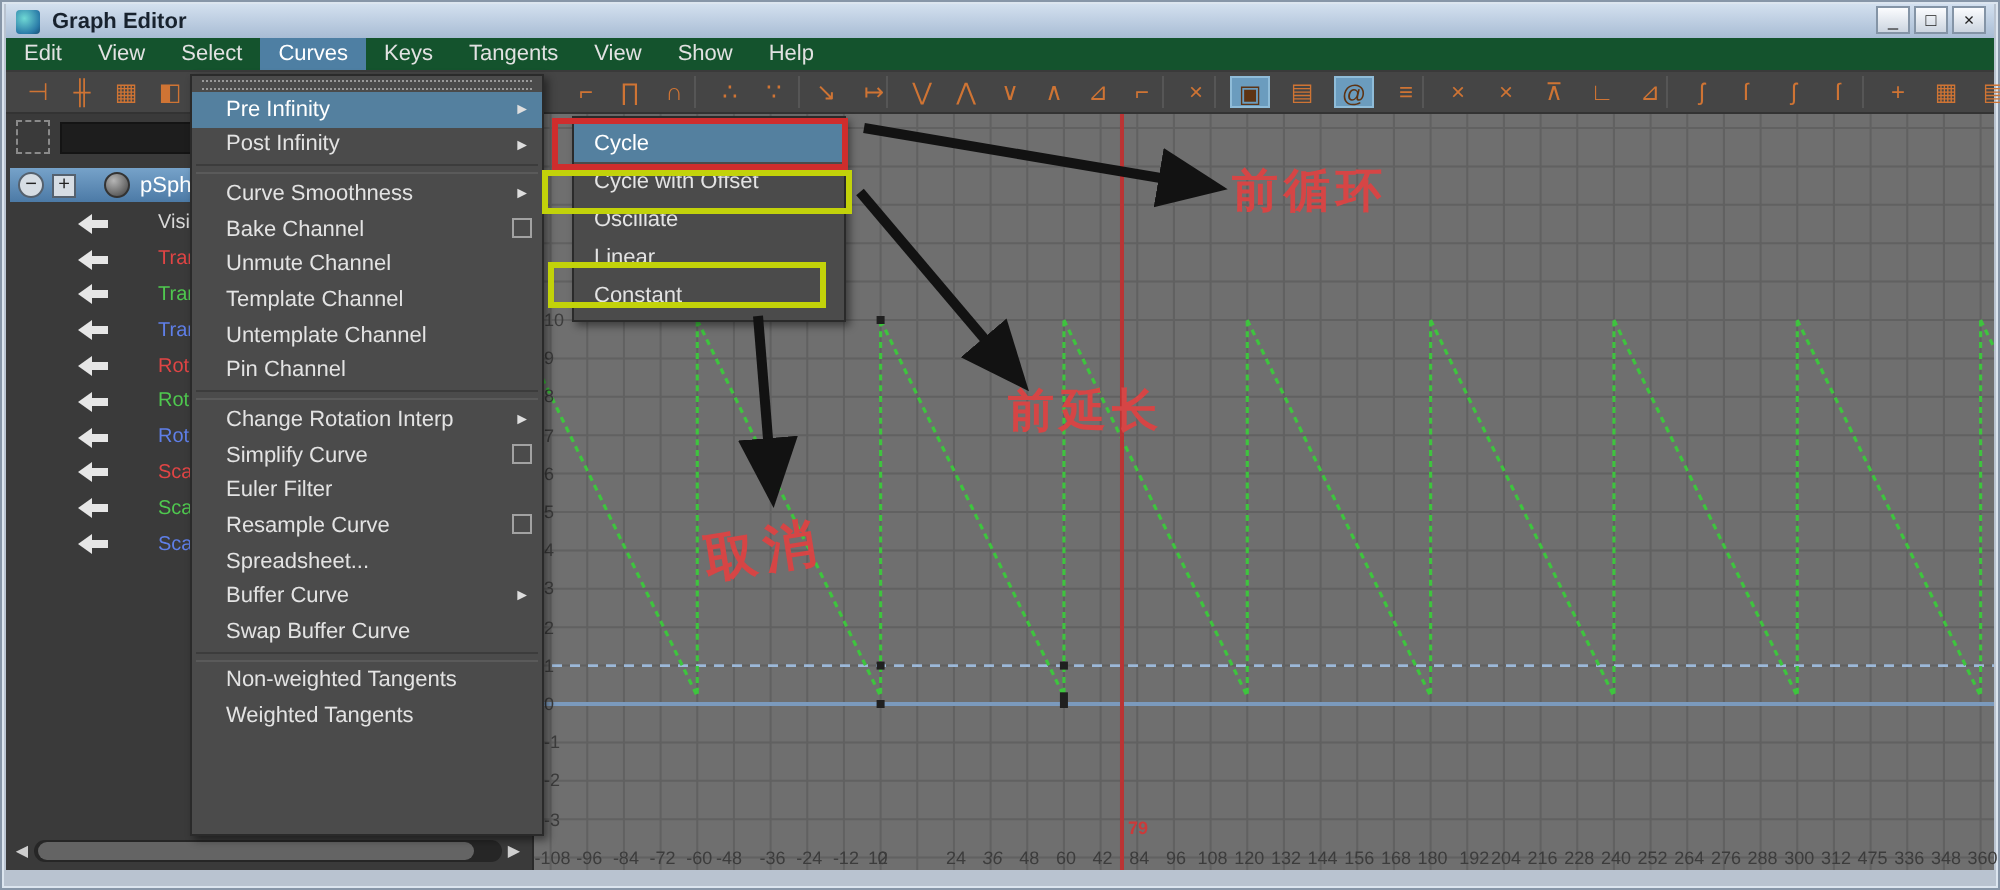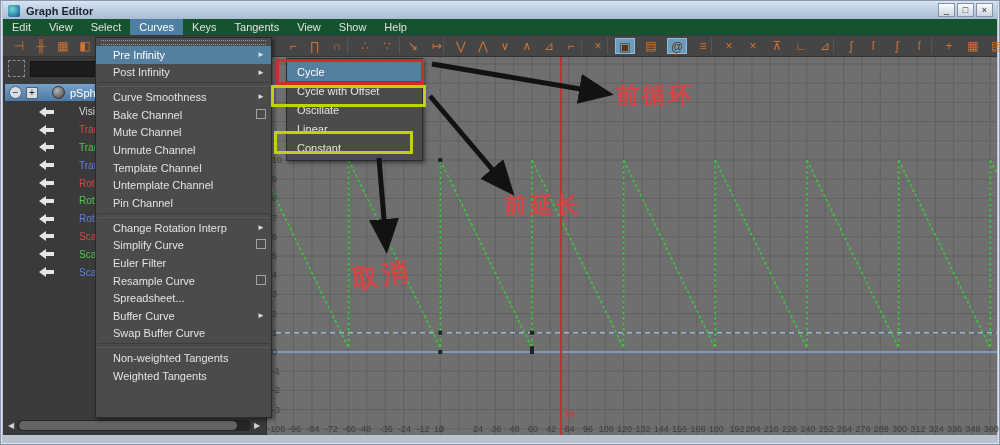--- a/index.html
+++ b/index.html
@@ -340,21 +340,21 @@
       <span class="axislabel" style="left: 742.967px; top: 424px; width: 20px; text-align: center;">204</span>
       <span class="axislabel" style="left: 761.3px; top: 424px; width: 20px; text-align: center;">216</span>
       <span class="axislabel" style="left: 779.634px; top: 424px; width: 20px; text-align: center;">228</span>
       <span class="axislabel" style="left: 797.967px; top: 424px; width: 20px; text-align: center;">240</span>
       <span class="axislabel" style="left: 816.301px; top: 424px; width: 20px; text-align: center;">252</span>
       <span class="axislabel" style="left: 834.634px; top: 424px; width: 20px; text-align: center;">264</span>
       <span class="axislabel" style="left: 852.967px; top: 424px; width: 20px; text-align: center;">276</span>
       <span class="axislabel" style="left: 871.301px; top: 424px; width: 20px; text-align: center;">288</span>
       <span class="axislabel" style="left: 889.634px; top: 424px; width: 20px; text-align: center;">300</span>
       <span class="axislabel" style="left: 907.967px; top: 424px; width: 20px; text-align: center;">312</span>
-      <span class="axislabel" style="left: 926.301px; top: 424px; width: 20px; text-align: center;">324</span>
+      <span class="axislabel" style="left: 926.301px; top: 424px; width: 20px; text-align: center;">475</span>
       <span class="axislabel" style="left: 944.634px; top: 424px; width: 20px; text-align: center;">336</span>
       <span class="axislabel" style="left: 962.967px; top: 424px; width: 20px; text-align: center;">348</span>
       <span class="axislabel" style="left: 981.301px; top: 424px; width: 20px; text-align: center;">360</span>
     </div>
   <div class="cflabel" style="left: 563.995px; top: 409px;">79</div>
 
   <div class="dropdown">
     <div class="tearoff"></div>
 
   <div class="mi hl">
@@ -370,24 +370,20 @@
       <div class="menu-sep"></div>
       <div class="mi">
         <span class="milabel">Curve Smoothness</span>
         <span class="marrow">►</span>
 
       </div>
       <div class="mi">
         <span class="milabel">Bake Channel</span>
 
         <span class="mcheck"></span>
-      </div>
-      <div class="mi">
-        <span class="milabel">Mute Channel</span>
-
       </div>
       <div class="mi">
         <span class="milabel">Unmute Channel</span>
 
       </div>
       <div class="mi">
         <span class="milabel">Template Channel</span>
 
       </div>
       <div class="mi">

